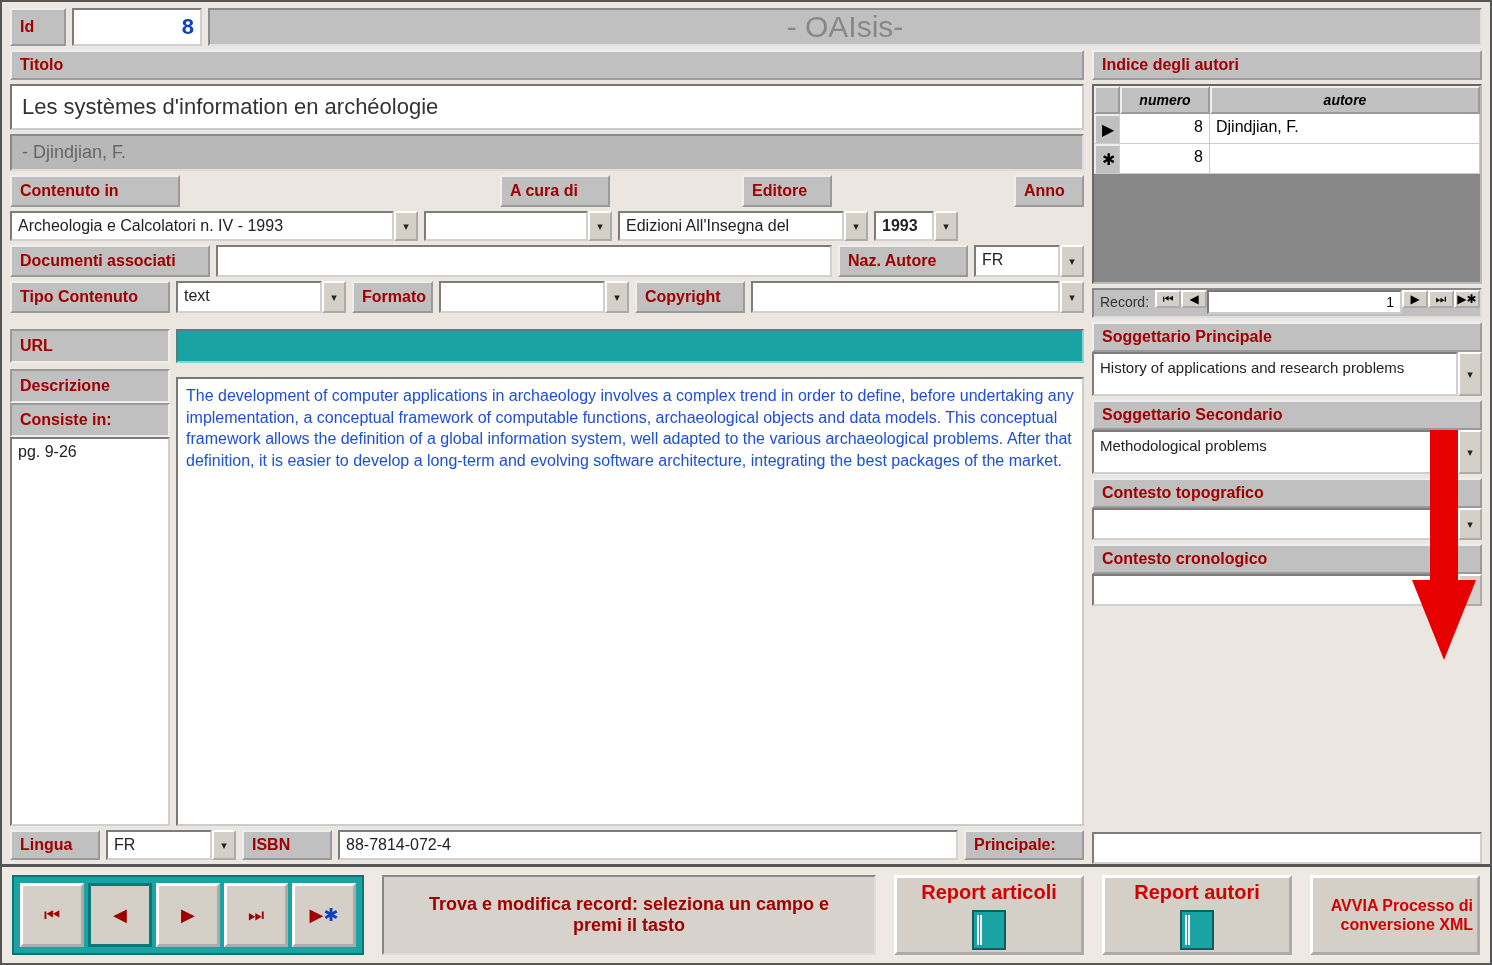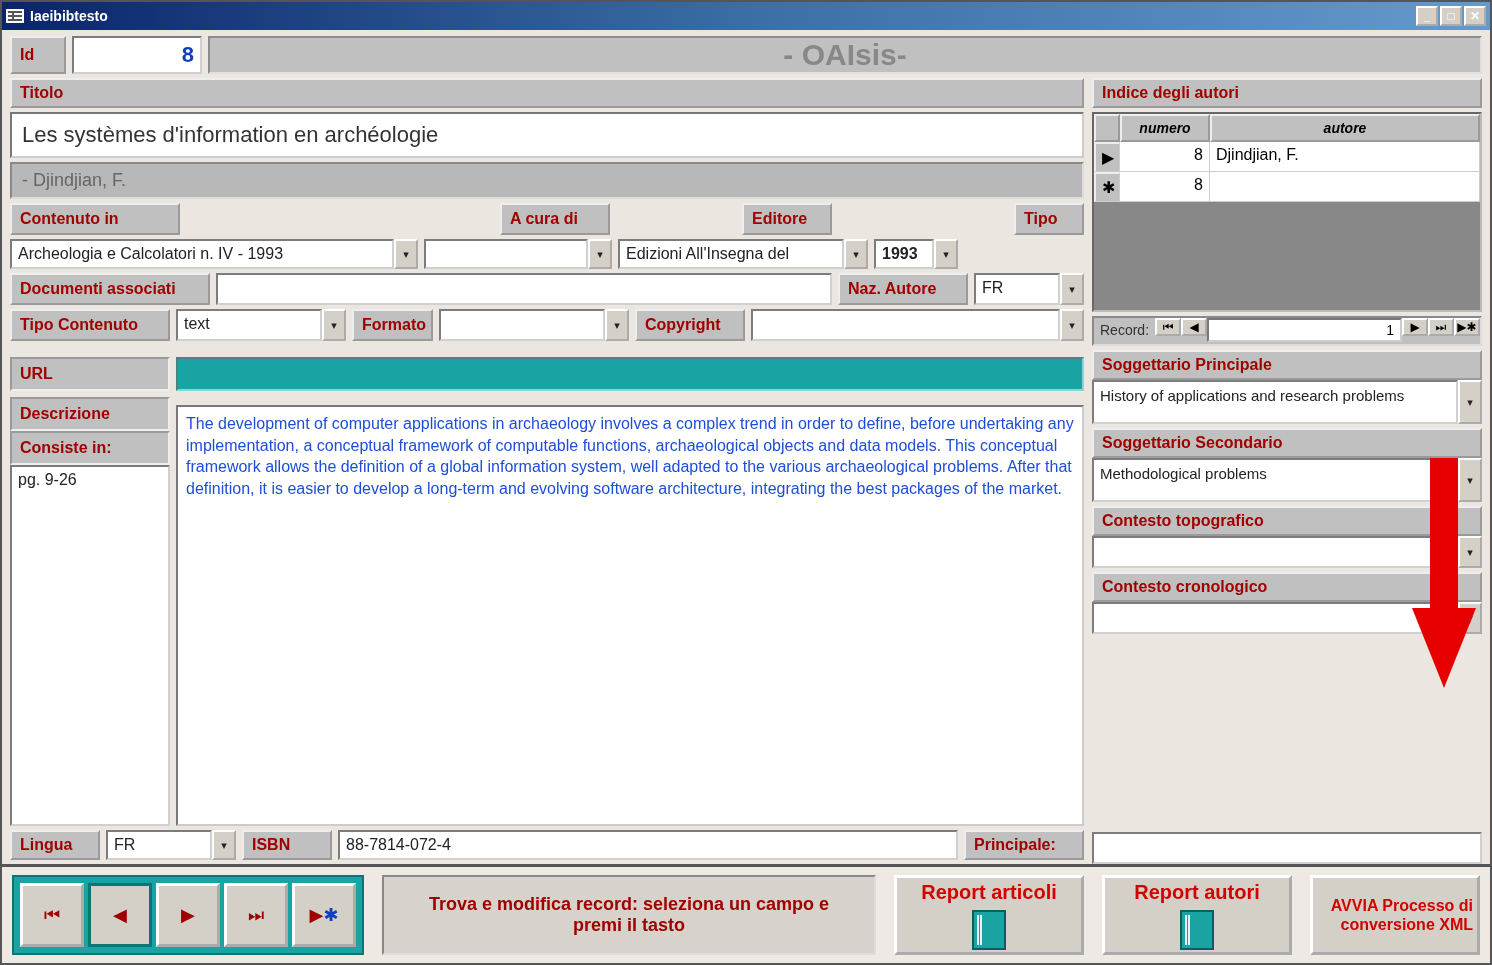--- a/index.html
+++ b/index.html
@@ -86,21 +86,21 @@
 .field.right { text-align: right; }
 .header-title-bar {
   background: #c0c0c0;
   border: 2px inset #e0e0e0;
   flex: 1;
   display: flex;
   align-items: center;
   justify-content: center;
   color: #888;
   font-size: 30px;
-  font-weight: bold;
+  font-weight: normal;
 }
 .main-area {
   flex: 1;
   display: flex;
   gap: 8px;
   min-height: 0;
 }
 .left-col { flex: 1; display: flex; flex-direction: column; gap: 4px; min-width: 0; }
 .right-col { width: 390px; display: flex; flex-direction: column; gap: 4px; position: relative; }
 
@@ -303,29 +303,20 @@
   width: 64px;
   height: 230px;
   pointer-events: none;
 }
 .red-arrow svg { width: 100%; height: 100%; }
 </style>
 </head>
 <body>
 
 <div class="window">
-  <div class="titlebar">
-    <span class="title-icon"></span>
-    <span class="title-text">Iaeibibtesto</span>
-    <div class="win-btns">
-      <div class="win-btn">_</div>
-      <div class="win-btn">□</div>
-      <div class="win-btn">✕</div>
-    </div>
-  </div>
 
   <div class="client">
 
     <div class="row">
       <div class="label" style="width:56px">Id</div>
       <div class="field right" style="width:130px;color:#1040c0;font-weight:bold;font-size:22px">8</div>
       <div class="header-title-bar">- OAIsis-</div>
     </div>
 
     <div class="main-area">
@@ -335,21 +326,21 @@
         <div class="big-input">Les systèmes d'information en archéologie</div>
         <div class="author-display">- Djindjian, F.</div>
 
         <div class="form-row">
           <div class="label" style="width:170px">Contenuto in</div>
           <div style="flex:1"></div>
           <div class="label" style="width:110px">A cura di</div>
           <div style="width:120px"></div>
           <div class="label" style="width:90px">Editore</div>
           <div style="width:170px"></div>
-          <div class="label" style="width:70px">Tipo</div>
+          <div class="label" style="width:70px">Anno</div>
         </div>
         <div class="form-row">
           <div class="combo" style="width:408px;flex:none">
             <div class="field">Archeologia e Calcolatori n. IV - 1993</div>
             <div class="dd-btn"></div>
           </div>
           <div class="combo" style="width:188px;flex:none">
             <div class="field"></div>
             <div class="dd-btn"></div>
           </div>

